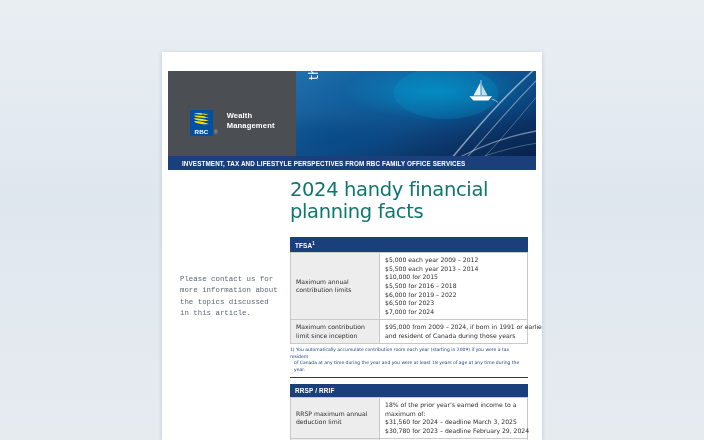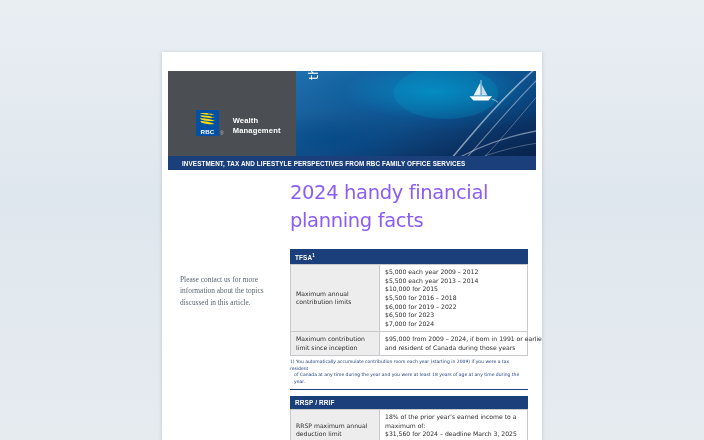--- a/index.html
+++ b/index.html
@@ -55,24 +55,24 @@
   }
   .masthead-left {
     width: 128px;
     height: 94px;
     background: #4b4f54;
     position: relative;
     flex: 0 0 128px;
   }
   .rbc-lockup {
     position: absolute;
-    left: 28px;
+    left: 22px;
     top: 39px;
     display: flex;
-    align-items: flex-end;
+    align-items: flex-start;
   }
   .rbc-mark {
     width: 23px;
     height: 26px;
     background: #0051a5;
     position: relative;
     flex: 0 0 23px;
   }
   .rbc-mark .shield {
     position: absolute;
@@ -176,34 +176,34 @@
   .col-left {
     position: absolute;
     left: 18px;
     top: 222px;
     width: 98px;
   }
   .contact-note {
     color: #5c6670;
     font-size: 7.4px;
     line-height: 11.4px;
-    font-family: Liberation Serif, serif;
+    font-family: Liberation Mono, monospace;
   }
 
   .col-right {
     position: absolute;
     left: 128px;
     top: 127px;
     width: 238px;
   }
 
   .page-title {
-    color: #8b5cf6;
+    color: #0f766e;
     font-size: 19.5px;
-    line-height: 28px;
+    line-height: 22px;
     font-family: "DejaVu Sans", sans-serif;
     font-weight: 400;
     letter-spacing: -0.35px;
     margin: 0 0 14px 0;
   }
 
   
   .tbl-section { margin-bottom: 6px; }
   .tbl-head {
     background: #1b3f7a;

